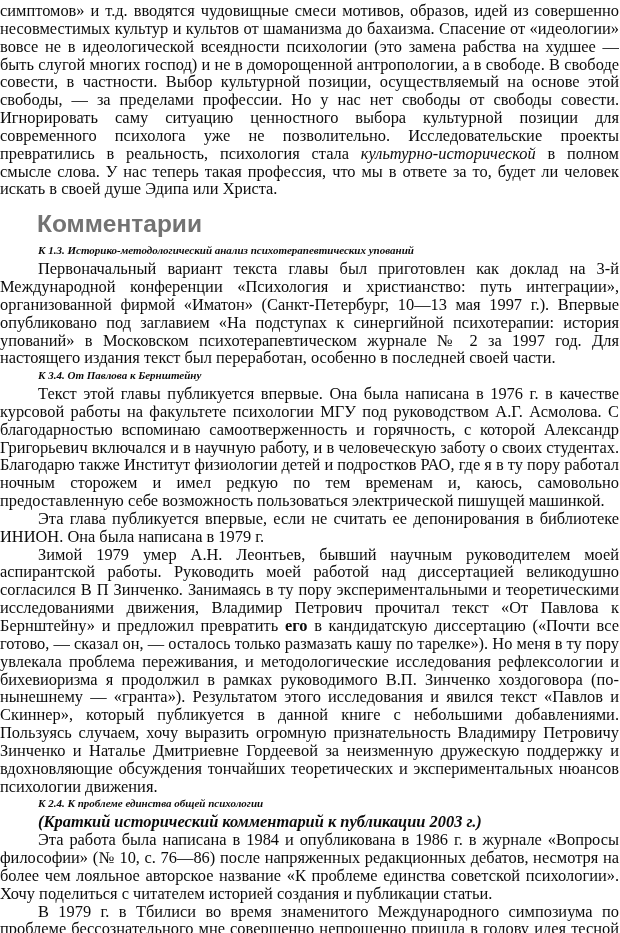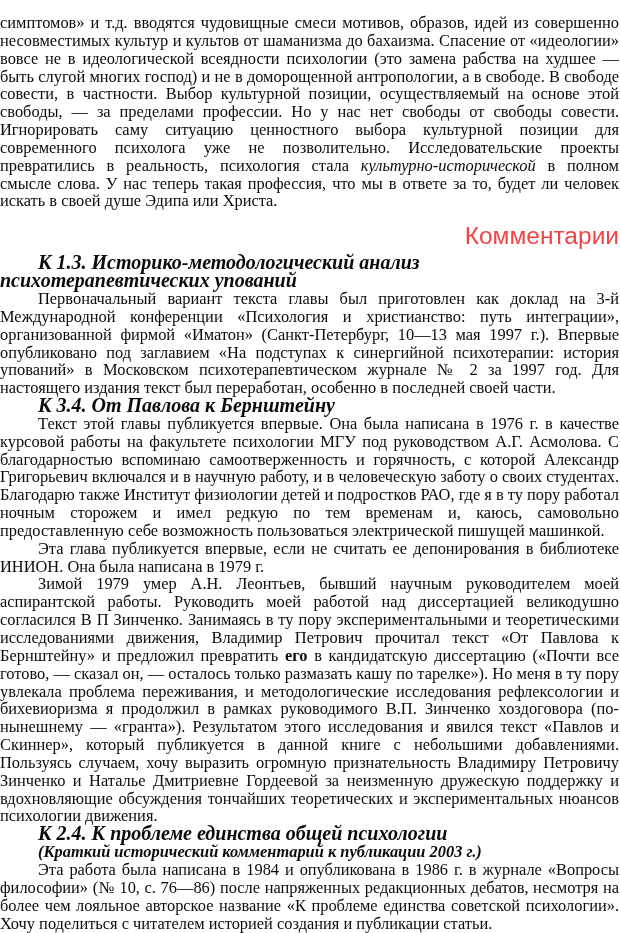--- a/index.html
+++ b/index.html
@@ -6,47 +6,47 @@
   body {
     width: 620px;
     height: 933px;
     overflow: hidden;
     background: #ffffff;
   }
   .doc {
     box-sizing: border-box;
     width: 620px;
     height: 829px;
-    padding: 14px 1px 0 0;
+    padding: 2px 1px 0 0;
     font-family: "Liberation Serif", "DejaVu Serif", serif;
     font-size: 16.4px;
     line-height: 17.85px;
     color: #0b0b0b;
     text-align: justify;
   }
   .para {
     margin: 0;
     text-indent: 38px;
   }
   .para.no-indent { text-indent: 0; }
   .para.cut { text-align-last: justify; }
   .note { font-style: italic; font-weight: bold; }
   .comments-heading {
     font-family: "Liberation Sans", "DejaVu Sans", sans-serif;
     font-size: 24.5px;
     line-height: 26px;
-    font-weight: normal;
+    font-weight: bold;
     margin: 13px 0 5px 37px;
-    text-align: right;
+    text-align: left;
     text-indent: 0;
-    color: #ef4444;
+    color: #737373;
   }
   .subheading {
     margin: 0;
-    font-size: 20px;
+    font-size: 11px;
     line-height: 17.85px;
     font-weight: bold;
     font-style: italic;
     text-indent: 38px;
     text-align: left;
   }
 </style>
 </head>
 <body>
 

